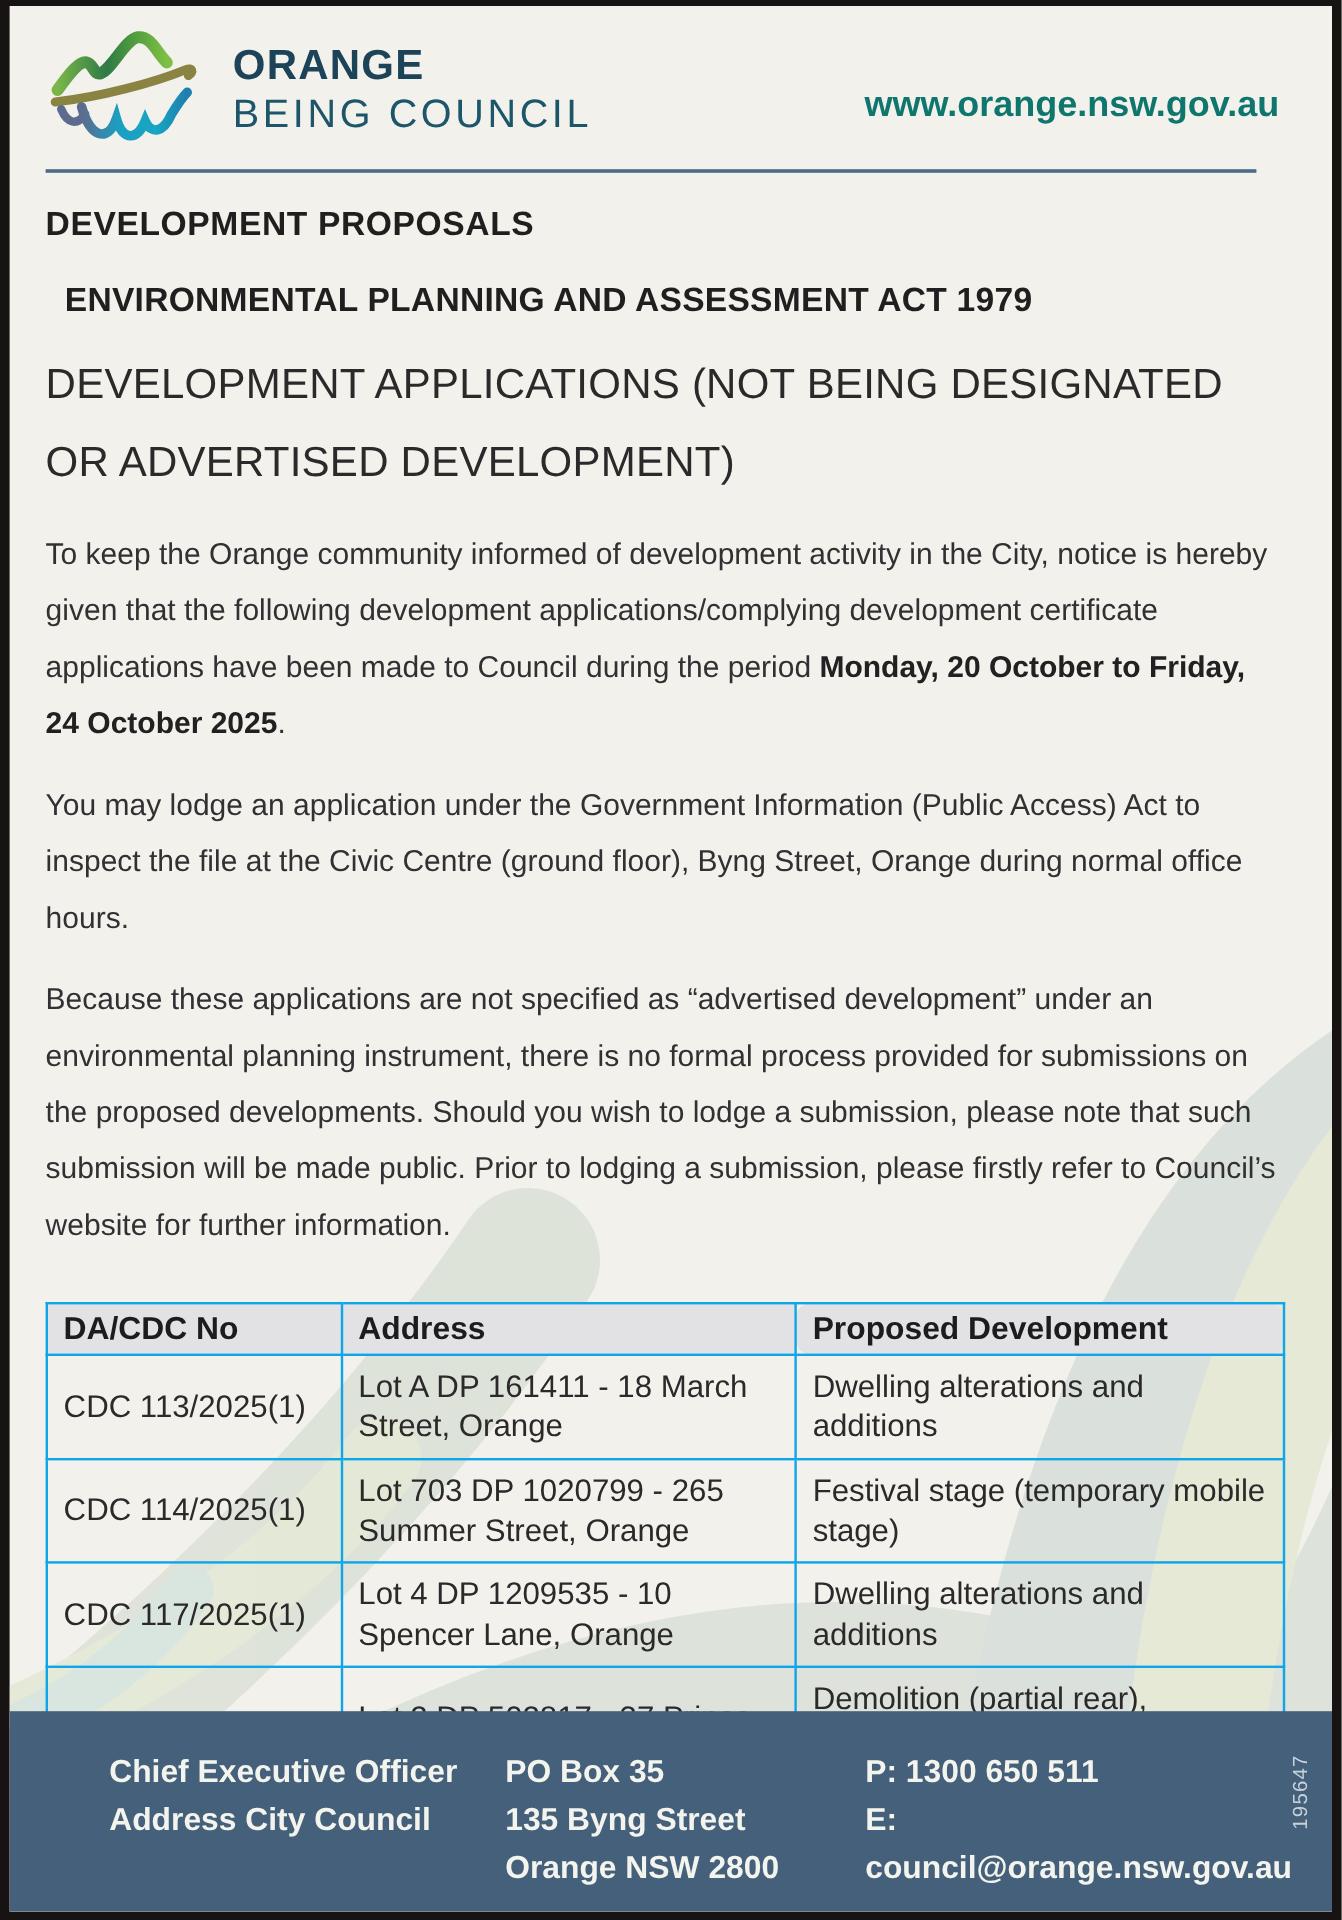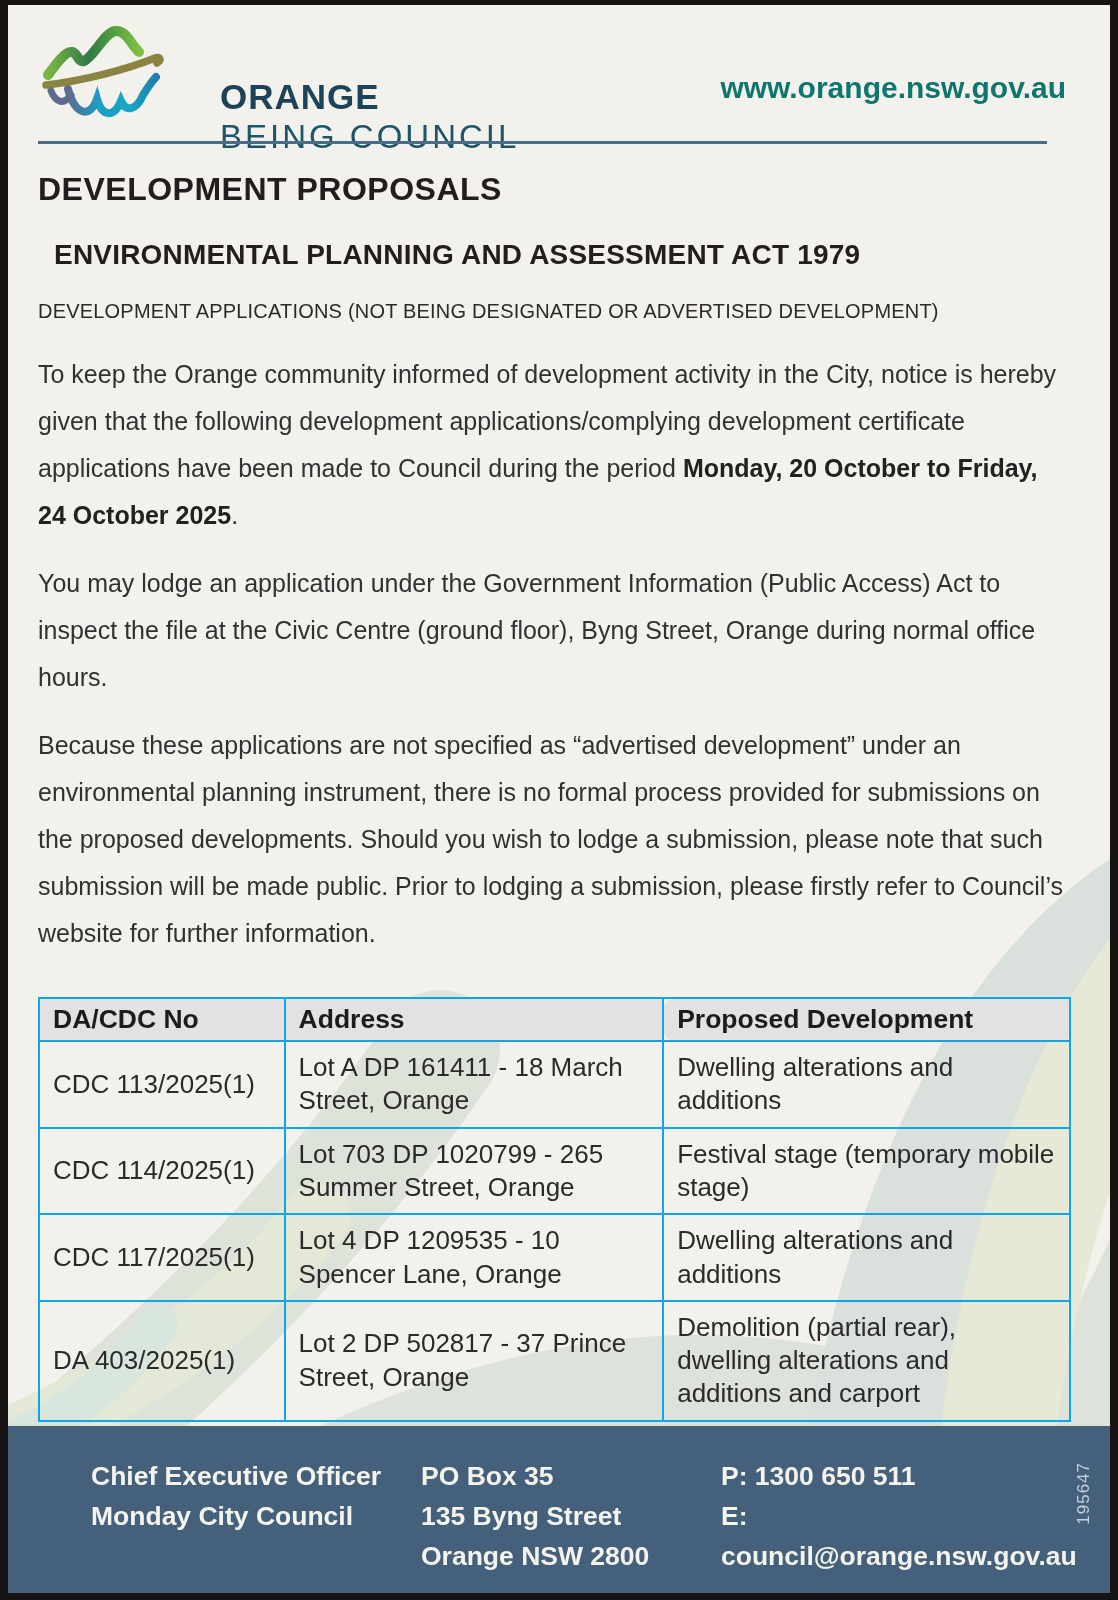--- a/index.html
+++ b/index.html
@@ -11,30 +11,30 @@
   }
   .page{
     position:absolute;left:8px;top:5px;right:8px;bottom:7px;
     background:#f2f1ec;overflow:hidden;
   }
   
   .watermark{position:absolute;left:0;top:840px;width:1102px;height:595px;z-index:0;pointer-events:none;}
   
   .header{position:relative;height:112px;margin:14px 44px 0 30px;z-index:1;}
   .logo{position:absolute;left:0;top:0;width:140px;height:104px;}
-  .wordmark{position:absolute;left:182px;top:18px;line-height:1;margin-top:42px;}
+  .wordmark{position:absolute;left:156px;top:18px;line-height:1;}
   .wm1{font-size:35px;font-weight:bold;color:#1c4357;letter-spacing:1px;}
   .wm2{font-size:33px;font-weight:normal;color:#1d566b;letter-spacing:3px;margin-top:6px;}
   .site{position:absolute;right:0;top:52px;font-size:30px;font-weight:bold;color:#0f766e;}
   .divider{border:none;border-top:3px solid #4c6b85;margin:10px 63px 0 30px;position:relative;z-index:1;}
   
   .content{position:relative;z-index:1;margin:0 38px 0 30px;color:#343134;}
-  .h-title{font-size:32px;font-weight:bold;color:#221e1f;margin:27px 0 0 0;letter-spacing:.5px;}
+  .h-title{font-size:28px;font-weight:bold;color:#221e1f;margin:27px 0 0 0;letter-spacing:.5px;}
   .h-act{font-size:28px;font-weight:bold;color:#221e1f;margin:31px 0 0 16px;letter-spacing:.2px;}
-  .h-sub{font-size:20px;font-weight:normal;color:#2c292b;margin:22px 0 0 0;line-height:1.86;letter-spacing:.2px;}
+  .h-sub{font-size:35px;font-weight:normal;color:#2c292b;margin:22px 0 0 0;line-height:1.86;letter-spacing:.2px;}
   p.body{font-size:25px;line-height:1.88;margin:21px 0 0 0;color:#333033;}
   p.body b{color:#222021;}
   
   table.da{border-collapse:collapse;margin:40px 0 0 0;width:1033px;position:relative;z-index:1;
            background:transparent;font-size:26px;color:#2c292b;}
   table.da th, table.da td{border:2px solid #0ea5e9;text-align:left;vertical-align:middle;}
   table.da th{background:#e2e2e4;font-weight:bold;padding:5px 13px;font-size:26.5px;color:#1d1b1c;}
   table.da td{padding:9px 13px;line-height:1.28;}
   .col1{width:218px;}
   .col2{width:352px;}
@@ -144,21 +144,21 @@
           <td>Demolition (partial rear), dwelling alterations and additions and carport</td>
         </tr>
       </tbody>
     </table>
   </div>
 
   <div class="footer">
     <div class="footer-cols">
       <div class="fcol c1">
         <div>Chief Executive Officer</div>
-        <div>Monday City Council</div>
+        <div>Address City Council</div>
       </div>
       <div class="fcol c2">
         <div>PO Box 35</div>
         <div>135 Byng Street</div>
         <div>Orange NSW 2800</div>
       </div>
       <div class="fcol c3">
         <div>P: 1300 650 511</div>
         <div>E: council@orange.nsw.gov.au</div>
       </div>

